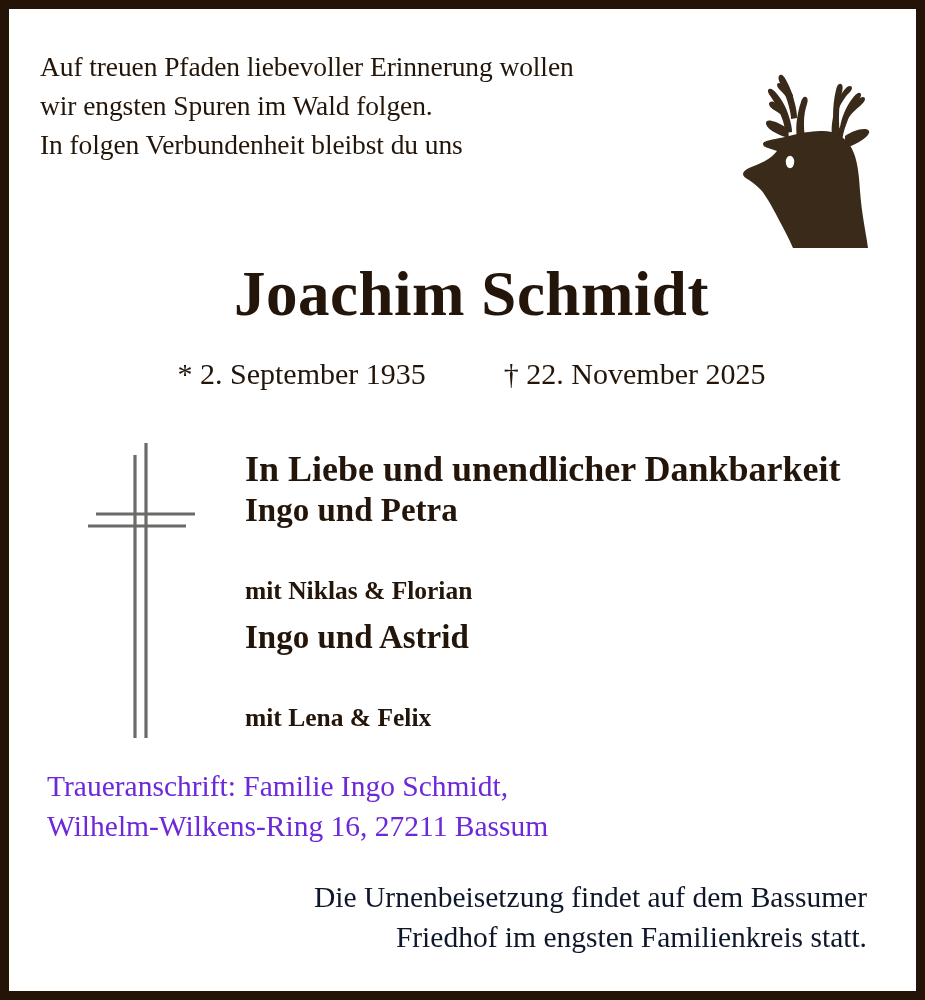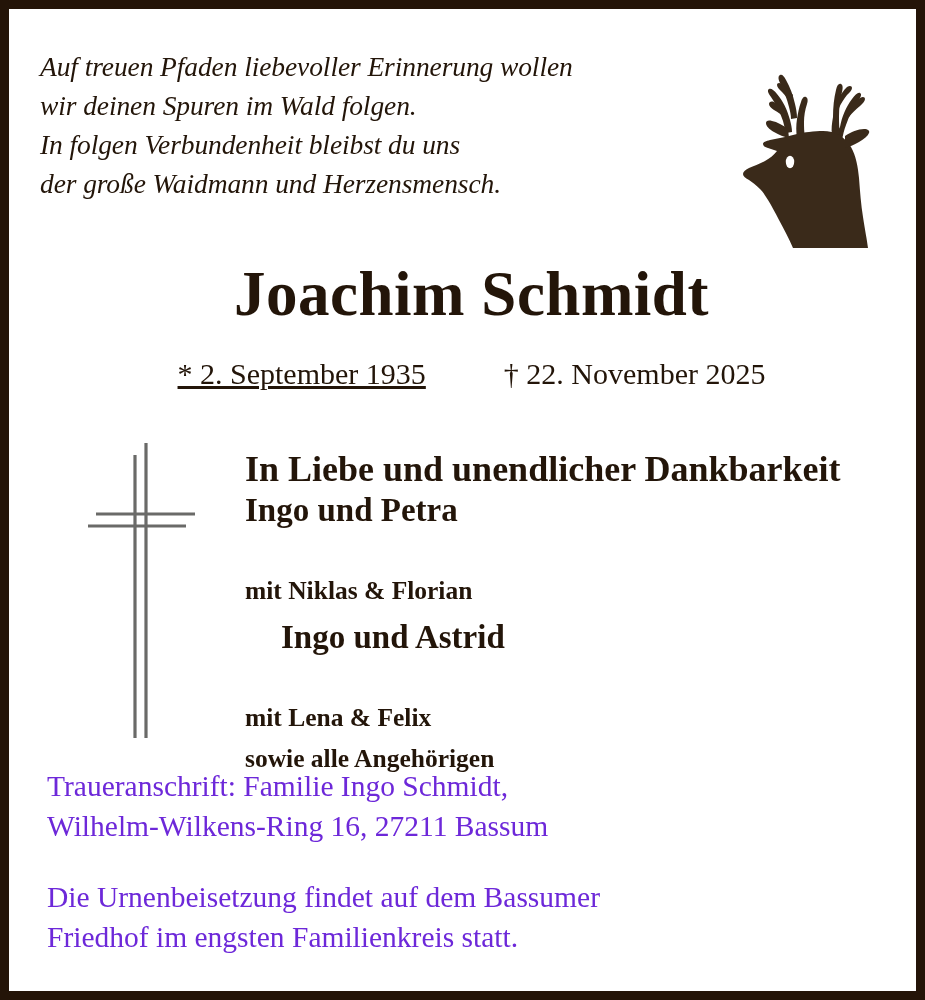--- a/index.html
+++ b/index.html
@@ -30,21 +30,20 @@
     height: 100%;
     background: #ffffff;
   }
 
   
   .verse {
     position: absolute;
     left: 31px;
     top: 38px;
     width: 660px;
-    font-style: italic;
     font-size: 27.5px;
     line-height: 39px;
     color: #231509;
     letter-spacing: -0.1px;
   }
   .verse .vline { display: block; white-space: nowrap; }
 
   
   .deer {
     position: absolute;
@@ -74,21 +73,21 @@
     position: absolute;
     left: 0;
     top: 345px;
     width: 925px;
     display: flex;
     justify-content: center;
     font-size: 30px;
     line-height: 40px;
     color: #231509;
   }
-  .dates .birth { margin-right: 78px; white-space: nowrap; text-decoration: underline; }
+  .dates .birth { margin-right: 78px; white-space: nowrap; }
   .dates .death { white-space: nowrap; }
 
   
   .cross {
     position: absolute;
     left: 70px;
     top: 432px;
     width: 125px;
     height: 305px;
   }
@@ -121,21 +120,21 @@
     white-space: nowrap;
     margin-top: 41px;
   }
   .family .others {
     font-weight: bold;
     font-size: 25.5px;
     line-height: 36px;
     white-space: nowrap;
     margin-top: 5px;
   }
-  .gap-couple { margin-top: 7px; margin-left: 36px; }
+  .gap-couple { margin-top: 7px; }
 
   
   .address {
     position: absolute;
     left: 38px;
     top: 757px;
     width: 800px;
     font-size: 29.5px;
     line-height: 40px;
     color: #6d28d9;
@@ -143,35 +142,35 @@
   .address .aline { display: block; white-space: nowrap; }
 
   
   .note {
     position: absolute;
     left: 38px;
     top: 868px;
     width: 820px;
     font-size: 29.5px;
     line-height: 40px;
-    color: #6d28d9;
+    color: #0f172a;
+    text-align: right;
   }
   .note .nline { display: block; white-space: nowrap; }
 </style>
 </head>
 <body>
 
 <div id="obituary">
   <div class="inner">
 
     <div class="verse">
       <span class="vline">Auf treuen Pfaden liebevoller Erinnerung wollen</span>
-      <span class="vline">wir deinen Spuren im Wald folgen.</span>
+      <span class="vline">wir engsten Spuren im Wald folgen.</span>
       <span class="vline">In folgen Verbundenheit bleibst du uns</span>
-      <span class="vline">der große Waidmann und Herzensmensch.</span>
     </div>
 
     <div class="deer">
       <svg viewBox="0 0 180 195" xmlns="http://www.w3.org/2000/svg">
         <g fill="#3a2a1a">
 
           <path d="M63 63 C60 52 56 44 50 37 C47 33 44 31 42 32 C40 33 41 36 44 40
                    C49 47 53 55 56 64 C57 68 58 72 59 76 L65 75 C65 71 64 67 63 63 Z"></path>
           <path d="M59 54 C55 50 51 47 47 45 C44 44 42 45 42 47 C42 49 44 51 47 53
                    C51 55 55 58 58 61 Z"></path>
@@ -241,21 +240,20 @@
         </g>
       </svg>
     </div>
 
     <div class="family">
       <div class="intro">In Liebe und unendlicher Dankbarkeit</div>
       <div class="couple">Ingo und Petra</div>
       <div class="kids">mit Niklas &amp; Florian</div>
       <div class="couple gap-couple">Ingo und Astrid</div>
       <div class="kids">mit Lena &amp; Felix</div>
-      <div class="others">sowie alle Angehörigen</div>
     </div>
 
     <div class="address">
       <span class="aline">Traueranschrift: Familie Ingo Schmidt,</span>
       <span class="aline">Wilhelm-Wilkens-Ring 16, 27211 Bassum</span>
     </div>
 
     <div class="note">
       <span class="nline">Die Urnenbeisetzung findet auf dem Bassumer</span>
       <span class="nline">Friedhof im engsten Familienkreis statt.</span>

